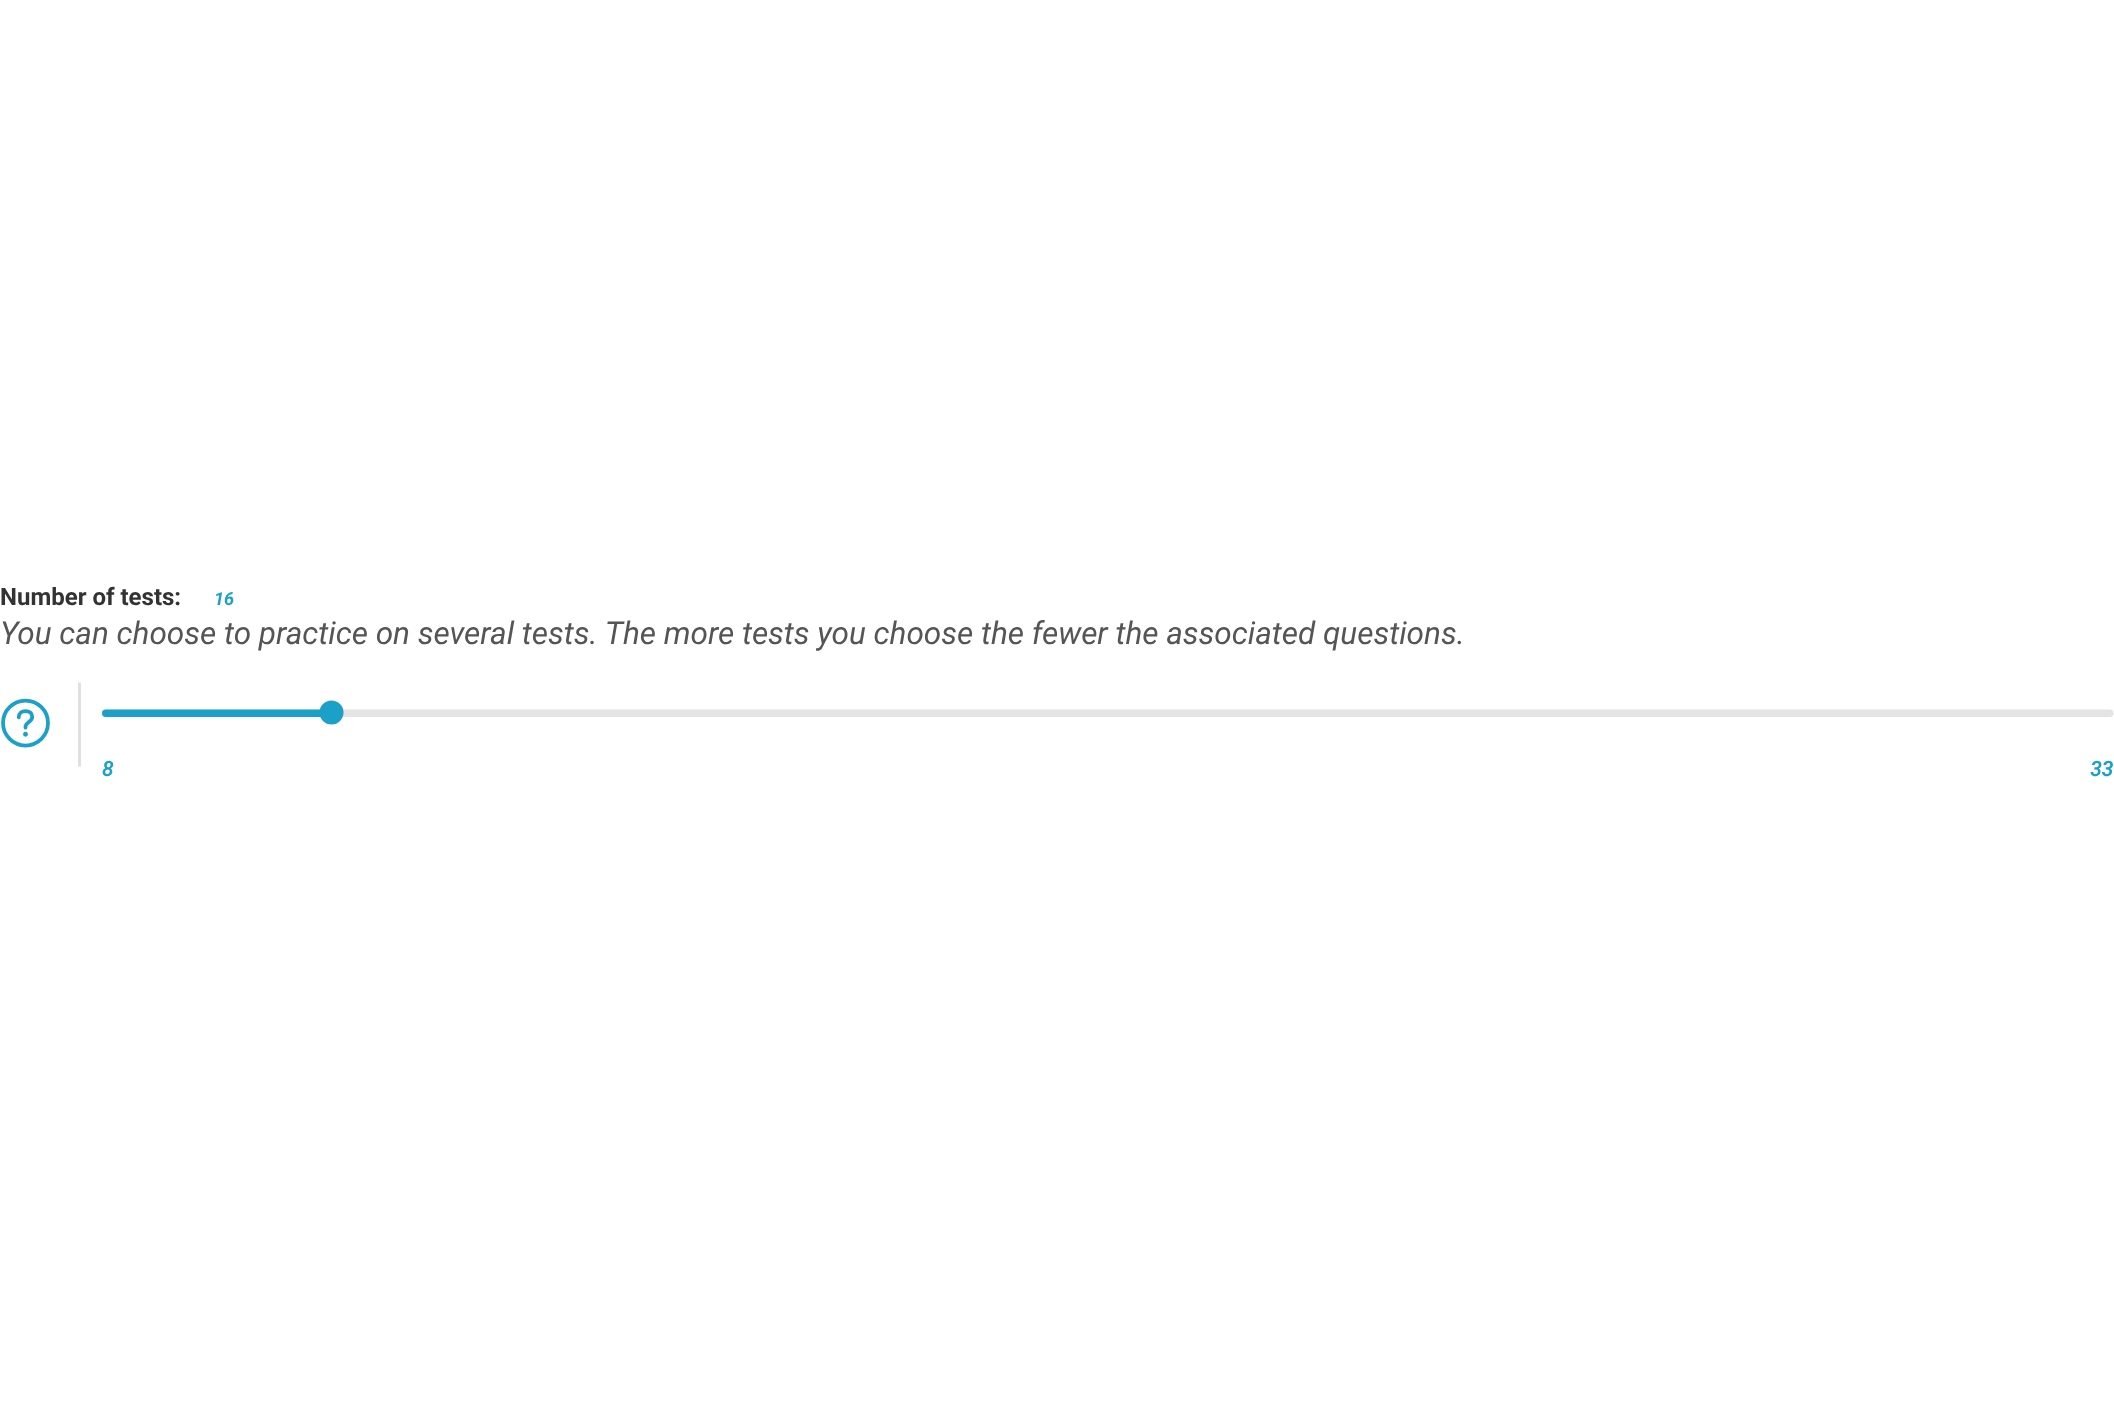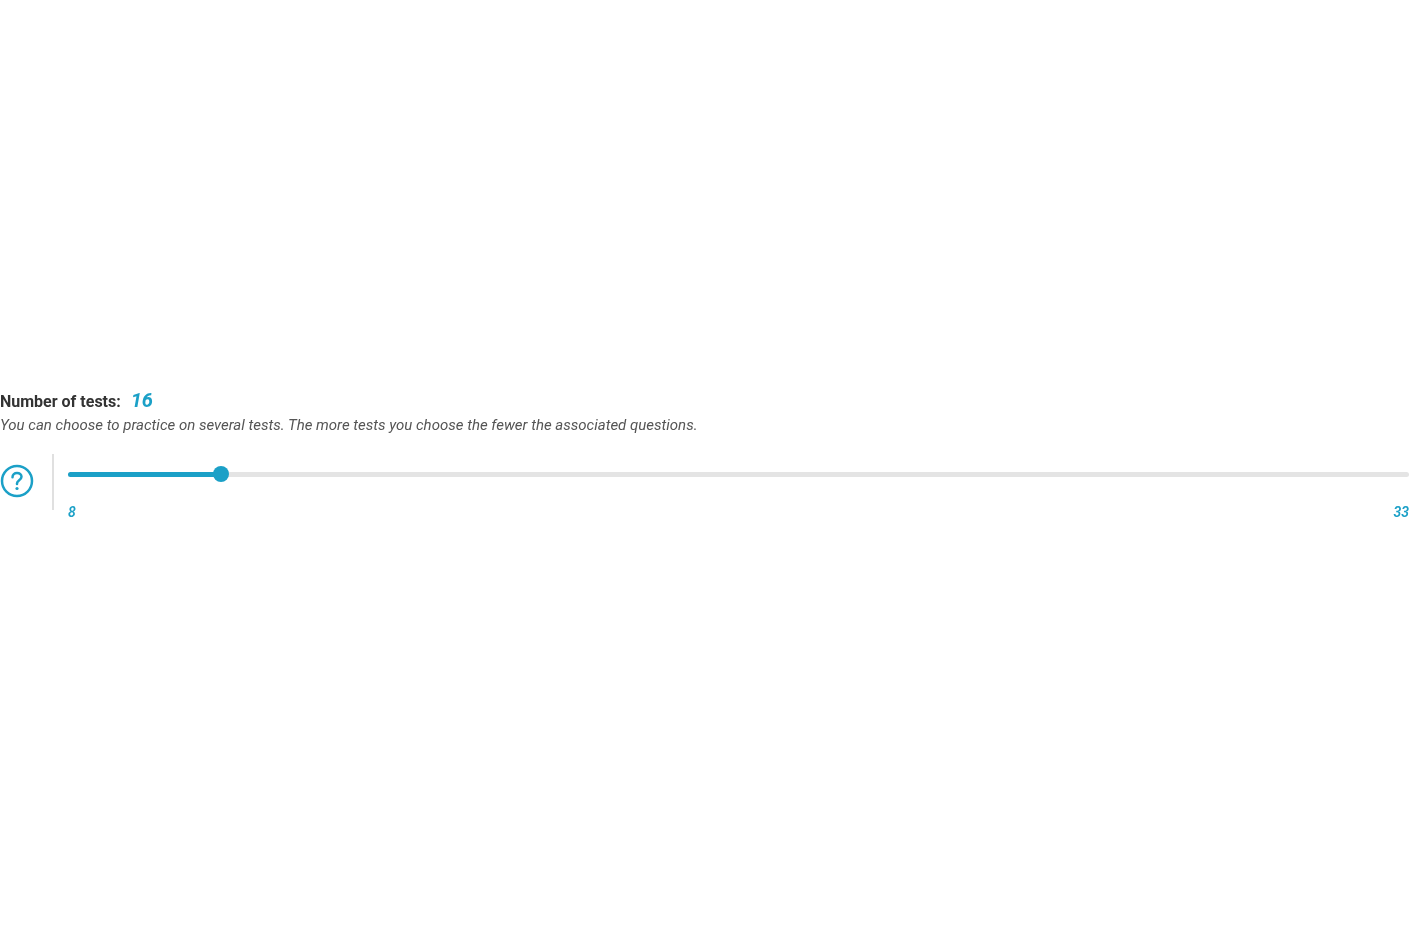--- a/index.html
+++ b/index.html
@@ -16,37 +16,37 @@
     }
     .content-area {
       position: absolute;
       top: 388px;
       left: 0;
       right: 0;
     }
     .label-row {
       display: flex;
       align-items: baseline;
-      gap: 10px;
+      gap: 22px;
       padding-left: 0;
     }
     .label-text {
       font-weight: 700;
       font-size: 16px;
       color: #333333;
     }
     .current-value {
       font-weight: 700;
       font-style: italic;
-      font-size: 20px;
+      font-size: 12px;
       color: #1ba0c7;
     }
     .description-text {
       font-style: italic;
-      font-size: 15px;
+      font-size: 21px;
       color: #555555;
       margin-top: 4px;
     }
     .slider-row {
       display: flex;
       align-items: flex-start;
       margin-top: 32px;
       gap: 0;
     }
     .help-icon-wrap {

